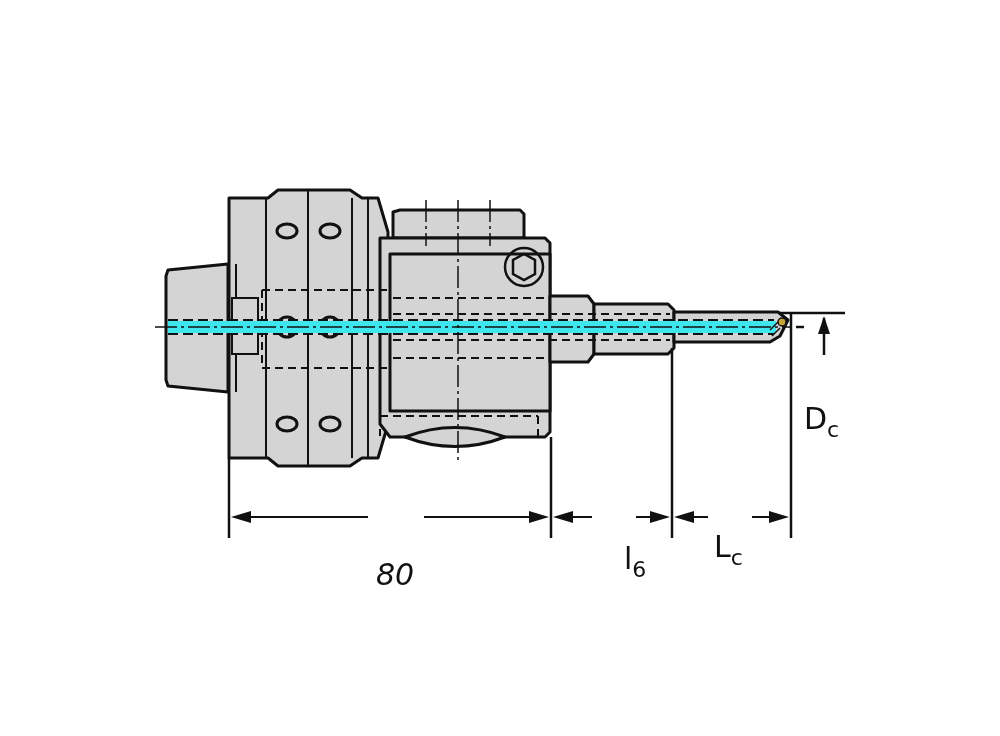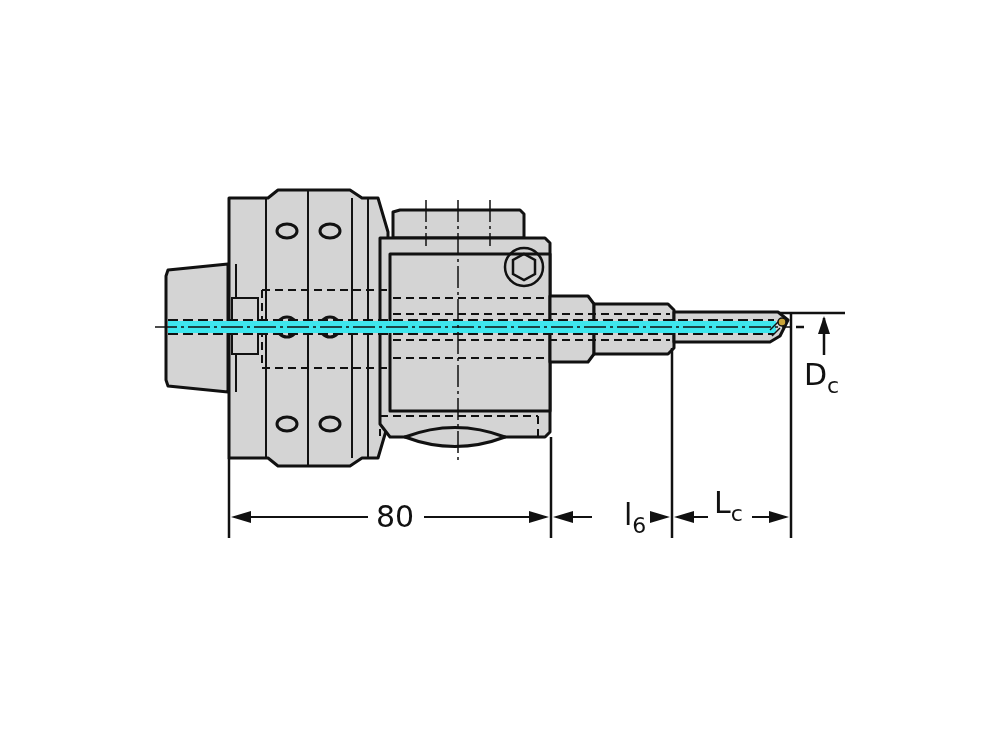--- a/index.html
+++ b/index.html
@@ -1,18 +1,18 @@
 <!DOCTYPE html>
 <html><head>
 <meta charset="utf-8">
 <style>
   html, body { margin: 0; padding: 0; background: #ffffff; }
   body { width: 1000px; height: 736px; position: relative; overflow: hidden; font-family: "DejaVu Sans", sans-serif; }
   #drawing { position: absolute; left: 0; top: 0; width: 1000px; height: 736px; }
-  .dim-label { position: absolute; font-family: "DejaVu Sans", sans-serif; color: #111; font-size: 30px; line-height: 1; background: #fff; padding: 0 4px; }
+  .dim-label { position: absolute; font-family: "DejaVu Sans", sans-serif; color: #111; font-size: 30px; line-height: 1; background: #fff; padding: 0 4px; margin-top: 44px; }
   .dim-label .sub { font-size: 22px; position: relative; top: 8px; }
 </style>
 </head>
 <body>
 
 <svg id="drawing" viewBox="0 0 1000 736" xmlns="http://www.w3.org/2000/svg">
   <g fill="#d4d4d4" stroke="#111" stroke-width="3" stroke-linejoin="round">
 
     <path d="M166,276 L168,270 L228,264 L228,392 L168,386 L166,380 Z"></path>
 
@@ -112,21 +112,21 @@
     <polygon points="231,517 251,511 251,523"></polygon>
     <polygon points="549,517 529,511 529,523"></polygon>
     <polygon points="553,517 573,511 573,523"></polygon>
     <polygon points="670,517 650,511 650,523"></polygon>
     <polygon points="674,517 694,511 694,523"></polygon>
     <polygon points="789,517 769,511 769,523"></polygon>
     <polygon points="824,316 818,334 830,334"></polygon>
   </g>
 </svg>
 
-<div class="dim-label" style="left:372px; top:502px;">
+<div class="dim-label" style="left:372px; top:516px;font-style:italic;">
   <span>80</span>
 </div>
 <div class="dim-label" style="left:620px; top:500px;">
   <span>l</span><span class="sub">6</span>
 </div>
 <div class="dim-label" style="left:710px; top:488px;">
   <span>L</span><span class="sub">c</span>
 </div>
 <div class="dim-label" style="left:800px; top:360px; background:transparent;">
   <span>D</span><span class="sub">c</span>

